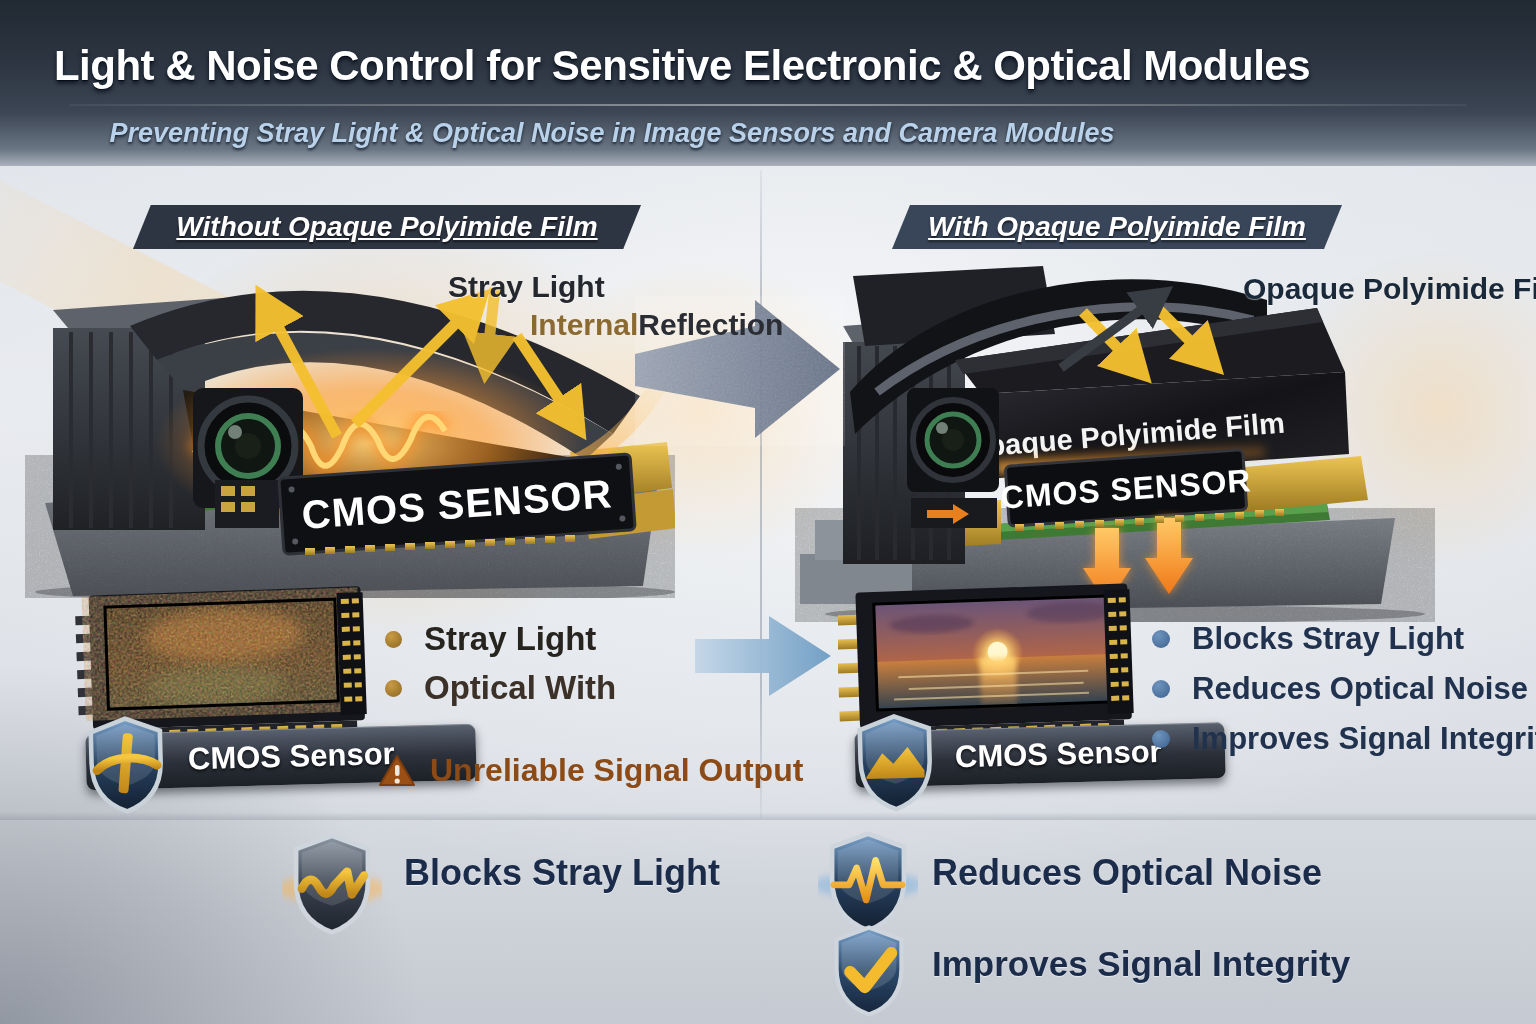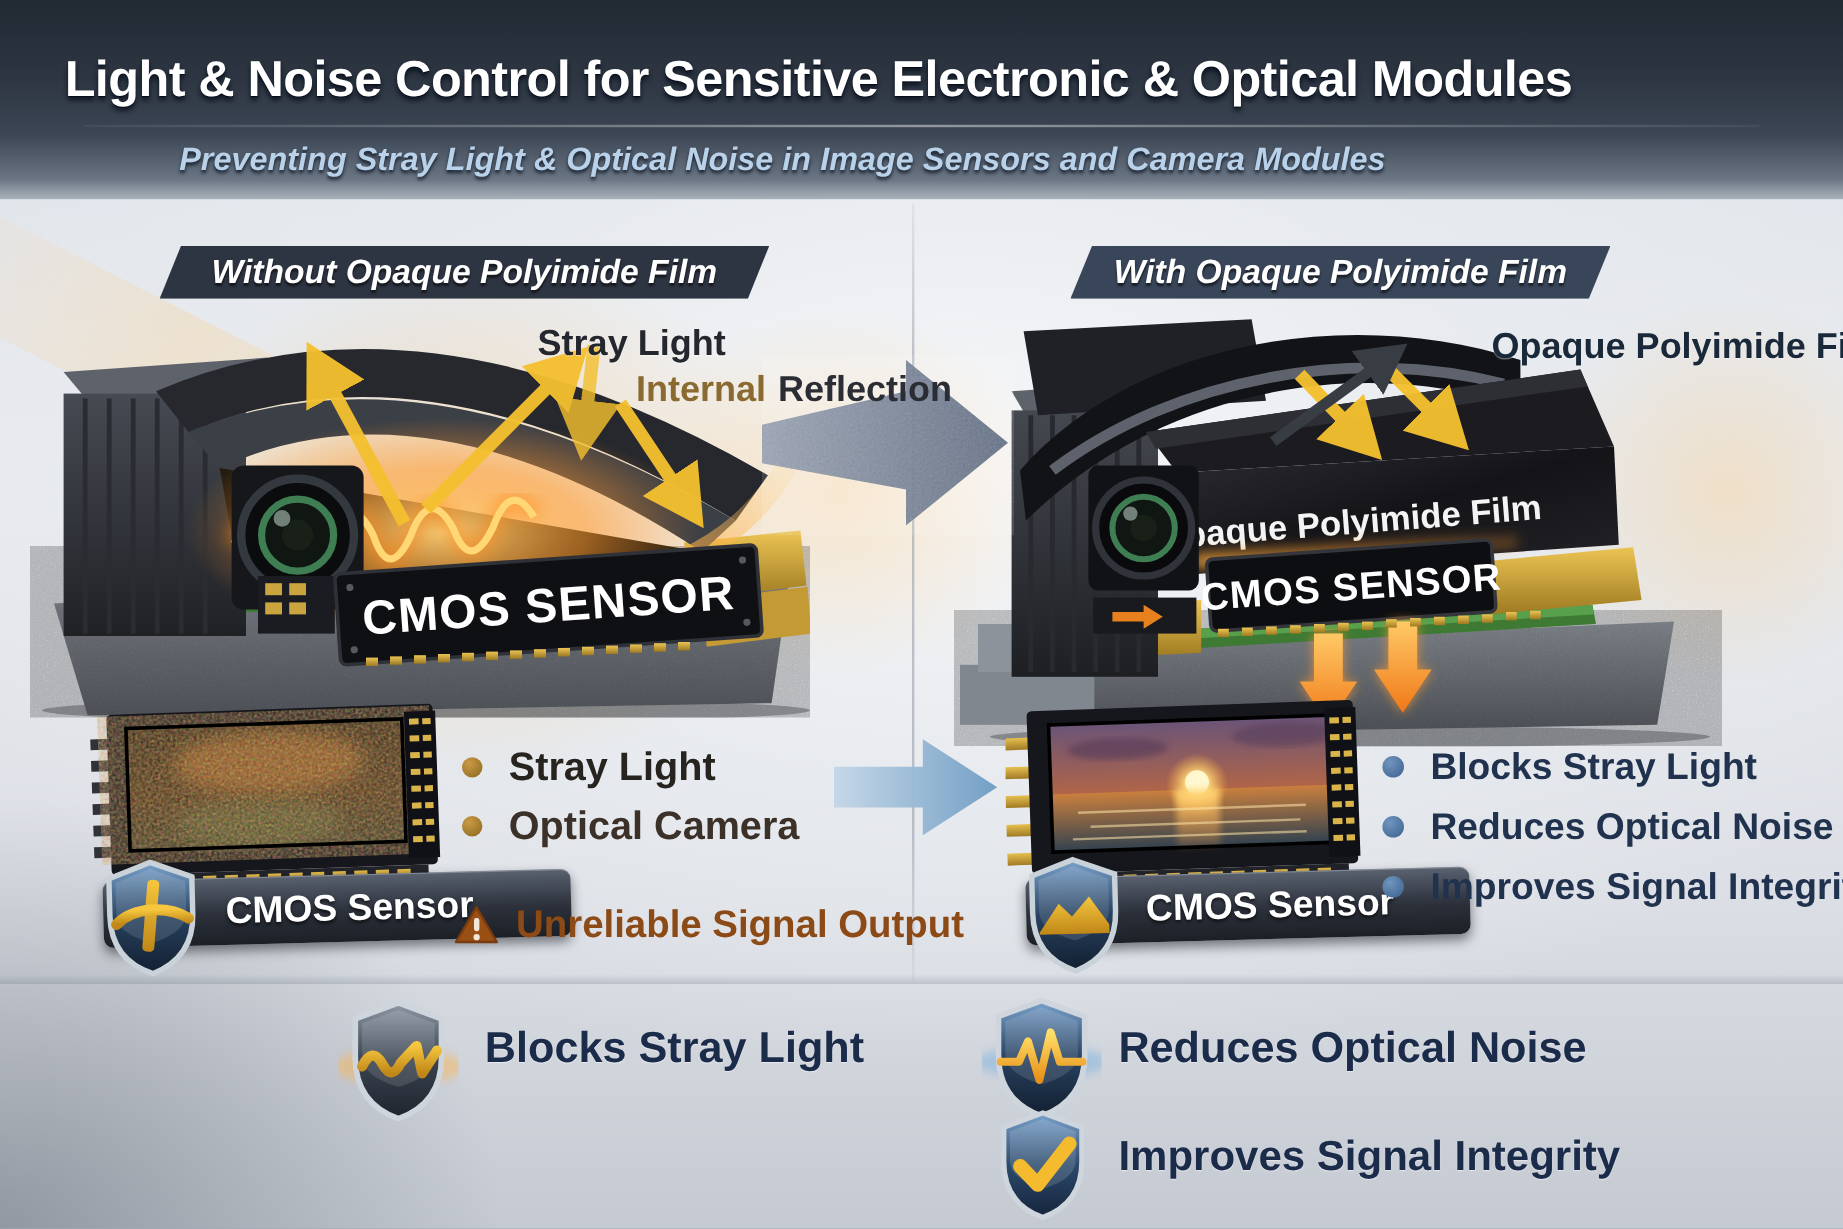--- a/index.html
+++ b/index.html
@@ -24,47 +24,48 @@
     text-shadow:0 3px 4px rgba(5,12,25,.85), 0 1px 0 rgba(5,12,25,.9);
     white-space:nowrap;
   }
   .title-rule{
     left:70px;top:104px;width:1396px;height:2px;
     background:linear-gradient(90deg,rgba(255,255,255,.05),rgba(255,255,255,.45),rgba(255,255,255,.05));
   }
   .subtitle{
     left:0;top:118px;width:1224px;text-align:center;
     color:#b9d2ea;font-size:27px;font-weight:bold;font-style:italic;
-    text-shadow:0 2px 3px rgba(8,16,30,.8);white-space:nowrap;margin-left:40px;
+    text-shadow:0 2px 3px rgba(8,16,30,.8);white-space:nowrap;
   }
   
   .glow{pointer-events:none;}
   .g1{left:120px;top:220px;width:560px;height:420px;background:radial-gradient(closest-side,rgba(255,186,90,.38),rgba(255,186,90,0));}
   .g2{left:520px;top:260px;width:360px;height:300px;background:radial-gradient(closest-side,rgba(255,200,120,.35),rgba(255,200,120,0));}
   .g3{left:1280px;top:250px;width:320px;height:320px;background:radial-gradient(closest-side,rgba(255,196,110,.30),rgba(255,196,110,0));}
   .beam{left:-60px;top:150px;width:520px;height:90px;transform:rotate(27deg);transform-origin:left top;
     background:linear-gradient(90deg,rgba(255,205,130,0),rgba(255,205,130,.28),rgba(255,205,130,0));}
   
   .vdivider{left:760px;top:170px;width:2px;height:648px;background:linear-gradient(180deg,rgba(125,135,150,.1),rgba(125,135,150,.45) 20%,rgba(125,135,150,.45) 80%,rgba(125,135,150,.08));}
   .hshade{left:0;top:812px;width:1536px;height:8px;background:linear-gradient(180deg,rgba(110,120,135,0),rgba(110,120,135,.28));}
   
   .banner{
     height:44px;display:flex;align-items:center;justify-content:center;
     color:#fff;font-size:28px;font-weight:bold;font-style:italic;
     text-shadow:0 2px 2px rgba(0,0,0,.6);
     box-shadow:0 4px 8px rgba(20,26,36,.4);
+    text-decoration:underline;
   }
   .banner-l{left:133px;top:205px;width:508px;background:#2e3542;clip-path:polygon(3.5% 0,100% 0,96.5% 100%,0% 100%);}
   .banner-r{left:892px;top:205px;width:450px;background:#39465a;clip-path:polygon(4% 0,100% 0,96% 100%,0% 100%);}
   
   .callout{white-space:nowrap;}
   .co-stray{left:448px;top:270px;font-size:30px;font-weight:600;color:#25272e;text-shadow:0 1px 1px rgba(255,255,255,.5);}
   .co-internal{left:486px;top:308px;font-size:30px;font-weight:600;}
   .co-internal .w1{color:#8a6a30;padding-left:44px;}
-  .co-internal .w2{color:#2b2d34;margin-left:10px;}
+  .co-internal .w2{color:#2b2d34;}
   .co-film{left:1243px;top:272px;font-size:30px;font-weight:bold;color:#1a2939;text-shadow:0 1px 1px rgba(255,255,255,.5);}
   
   .bullet{display:flex;align-items:center;white-space:nowrap;}
   .dot{border-radius:50%;flex:0 0 auto;}
   .lb .dot{width:17px;height:17px;background:radial-gradient(circle at 35% 30%,#c99a45,#8a671f);margin-right:22px;}
   .lb1{left:385px;top:620px;font-size:33px;font-weight:bold;color:#27241f;}
   .lb2{left:385px;top:669px;font-size:33px;font-weight:600;color:#3c3129;}
   .lb3{left:378px;top:714px;font-size:32px;font-weight:bold;color:#8c4a16;margin-top:38px;}
   .lb3 .warn{margin-right:14px;display:flex;}
   .rb .dot{width:18px;height:18px;background:radial-gradient(circle at 35% 30%,#6f94bd,#3c618e);margin-right:22px;}
@@ -584,21 +585,21 @@
     </svg>
     <span>CMOS Sensor</span>
   </div>
 
   <div class="abs bullet lb lb1">
     <span class="dot"></span>
     <span>Stray Light</span>
   </div>
   <div class="abs bullet lb lb2">
     <span class="dot"></span>
-    <span>Optical Camera</span>
+    <span>Optical With</span>
   </div>
   <div class="abs bullet lb3">
     <span class="warn">
       <svg width="38" height="34" viewBox="0 0 38 34">
         <path d="M19,2 L36,31 H2 Z" fill="#9a4f15" stroke="#7a3c0e" stroke-width="2" stroke-linejoin="round"></path>
         <rect x="17" y="11" width="4.5" height="11" rx="2" fill="#f3e7da"></rect>
         <circle cx="19.2" cy="27" r="2.6" fill="#f3e7da"></circle>
       </svg>
     </span>
     <span>Unreliable Signal Output</span>

